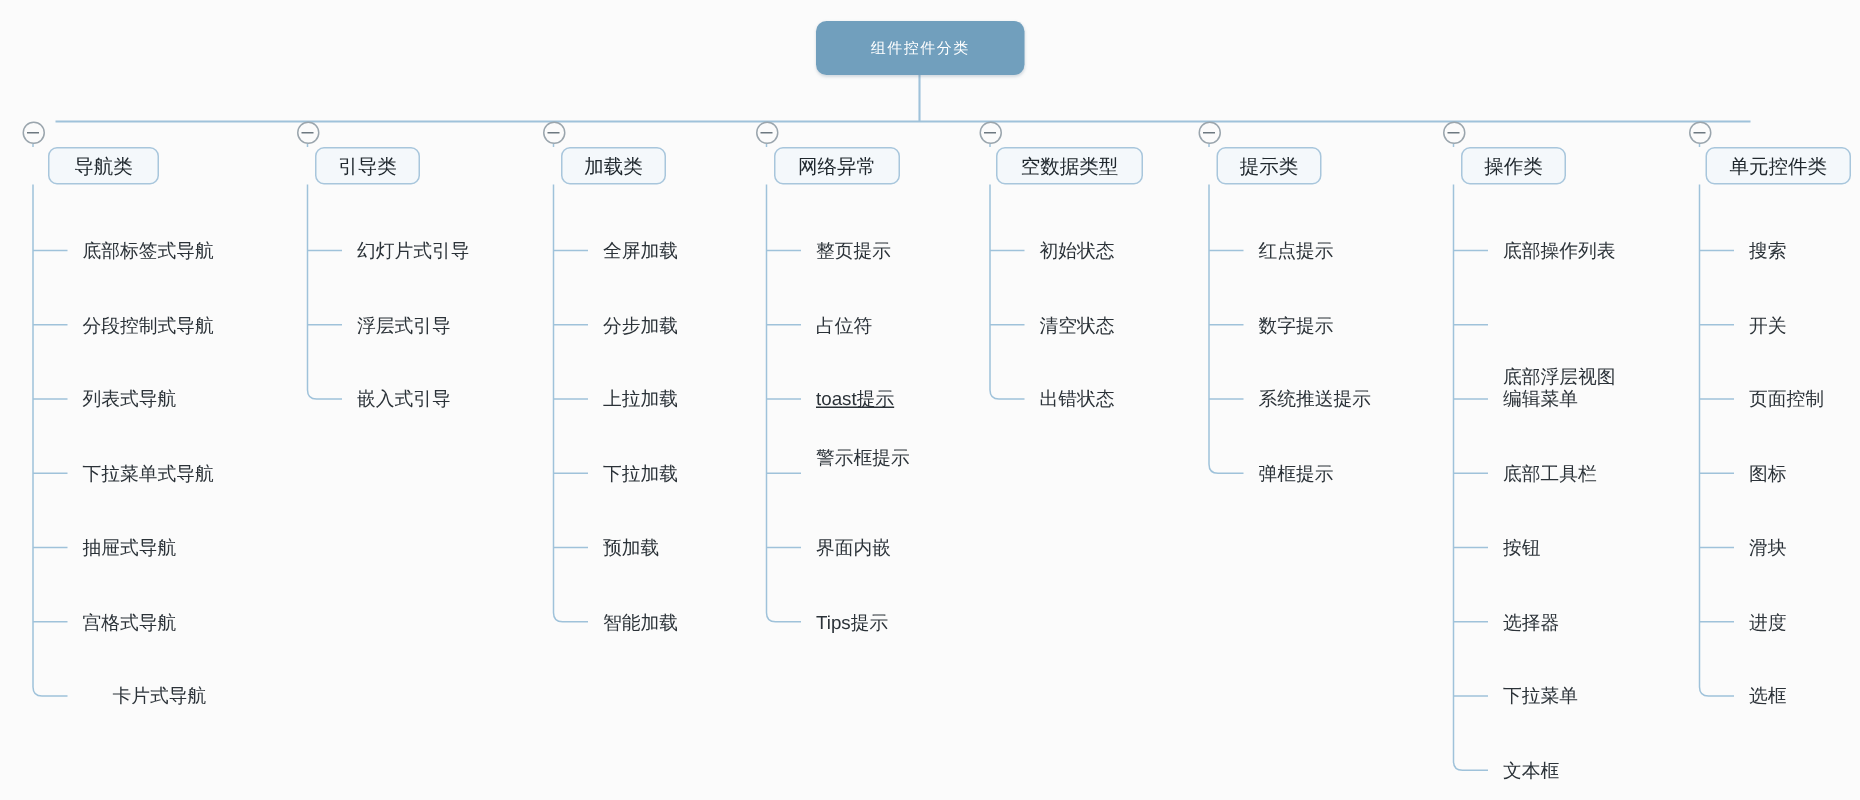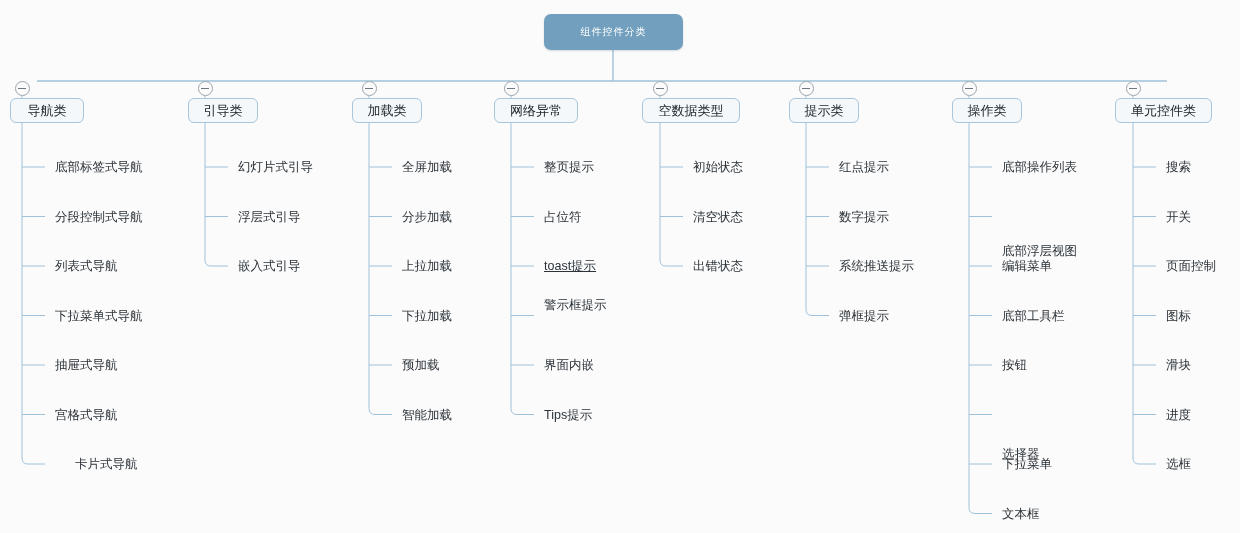--- a/index.html
+++ b/index.html
@@ -49,20 +49,21 @@
     background: #f4f8fb;
     color: #20282e;
     border: 1px solid #a8c6dc;
     border-radius: 6px;
     font-size: 13px;
     height: 25px;
     display: flex;
     align-items: center;
     justify-content: center;
     white-space: nowrap;
+    margin-left: 22px;
   }
   .toggle {
     position: absolute;
     width: 15px;
     height: 15px;
     border: 1px solid #9aa5ad;
     border-radius: 50%;
     background: #fbfbfb;
     box-sizing: border-box;
   }
@@ -196,21 +197,21 @@
       <div class="leaf-label" style="left: 839px; top: 210.5px;">数字提示</div>
       <div class="leaf-label" style="left: 839px; top: 260px;">系统推送提示</div>
       <div class="leaf-label" style="left: 839px; top: 309.5px;">弹框提示</div>
       <div class="toggle" style="left: 961.5px; top: 81px;"></div>
       <div class="cat-node" style="left: 952px; top: 98px; width: 70px;">操作类</div>
       <div class="leaf-label" style="left: 1002px; top: 161px;">底部操作列表</div>
       <div class="leaf-label" style="left: 1002px; top: 210.5px; margin-top: 34px;">底部浮层视图</div>
       <div class="leaf-label" style="left: 1002px; top: 260px;">编辑菜单</div>
       <div class="leaf-label" style="left: 1002px; top: 309.5px;">底部工具栏</div>
       <div class="leaf-label" style="left: 1002px; top: 359px;">按钮</div>
-      <div class="leaf-label" style="left: 1002px; top: 408.5px; margin-top: 39px;">选择器</div>
+      <div class="leaf-label" style="left: 1002px; top: 408.5px;">选择器</div>
       <div class="leaf-label" style="left: 1002px; top: 458px;">下拉菜单</div>
       <div class="leaf-label" style="left: 1002px; top: 507.5px;">文本框</div>
       <div class="toggle" style="left: 1125.5px; top: 81px;"></div>
       <div class="cat-node" style="left: 1115px; top: 98px; width: 97px;">单元控件类</div>
       <div class="leaf-label" style="left: 1166px; top: 161px;">搜索</div>
       <div class="leaf-label" style="left: 1166px; top: 210.5px;">开关</div>
       <div class="leaf-label" style="left: 1166px; top: 260px;">页面控制</div>
       <div class="leaf-label" style="left: 1166px; top: 309.5px;">图标</div>
       <div class="leaf-label" style="left: 1166px; top: 359px;">滑块</div>
       <div class="leaf-label" style="left: 1166px; top: 408.5px;">进度</div>

